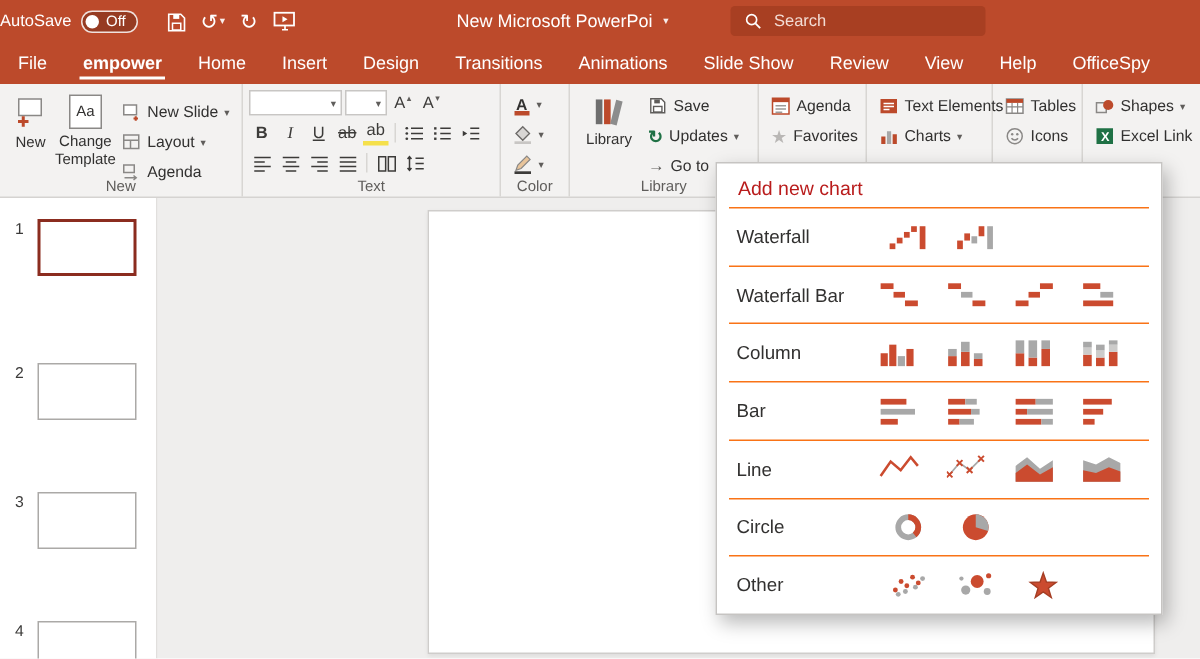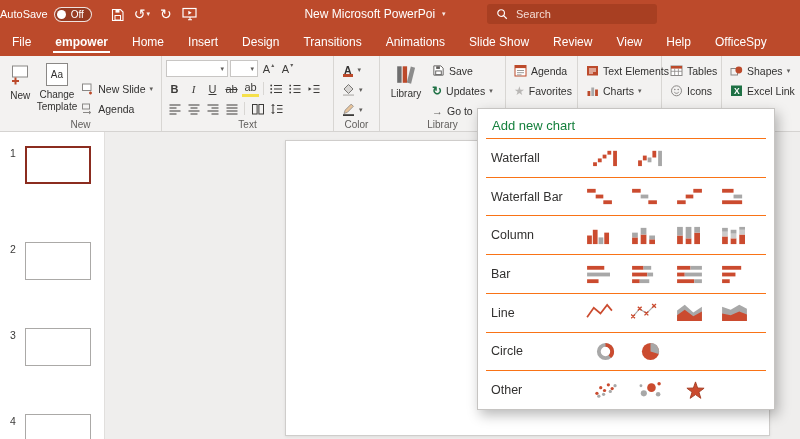--- a/index.html
+++ b/index.html
@@ -66,21 +66,21 @@
   .thumb-num{font-size:10.5px;color:#3B3A39;padding-top:1px;width:9px}
   .thumb{width:66px;height:38px;background:#fff;border:1px solid #ABA9A7;cursor:pointer}
   .thumb.selected{border:2px solid #8B2C1F}
   .slide-canvas{position:absolute;left:285px;top:8px;width:485px;height:296px;background:#fff;
     border:1px solid #CFCDCB;box-shadow:0 1px 3px rgba(0,0,0,.08);cursor:default}
 
   
   .chart-menu{position:absolute;left:477px;top:108px;width:298px;height:302px;background:#fff;
     border:1px solid #C6C4C2;box-shadow:3px 5px 12px rgba(0,0,0,.28);z-index:30;
     display:flex;flex-direction:column}
-  .cm-title{padding:9px 14px 5px;font-size:13px;color:#15803d;flex:none}
+  .cm-title{padding:9px 14px 5px;font-size:13px;color:#b91c1c;flex:none}
   .cm-row{display:flex;align-items:center;margin:0 8px;border-top:1px solid #f97316;flex:1;min-height:0}
   .cm-label{width:106px;font-size:12.5px;color:#323130;padding-left:5px}
   .cm-icons{display:flex;align-items:center}
   .cm-icon{width:45px;display:flex;align-items:center;cursor:pointer;background:none;border:none}
   .cicon{width:27px;height:21px;display:block}
 </style>
 </head>
 <body>
 
 <svg width="0" height="0" style="position:absolute" aria-hidden="true">
@@ -311,27 +311,35 @@
         <svg width="24" height="24" viewBox="0 0 24 24">
             <rect x="4.5" y="3" width="15" height="11" fill="#fff" stroke="#8A8886"></rect>
             <path d="M7.5 14.5v7M4 18h7" stroke="#BC4A2B" stroke-width="2" fill="none"></path>
           </svg>
         <span>New</span>
       </div>
       <div class="bigbtn" style="width:58px">
         <span class="aa-box" style="border:1px solid #8A8886;background:#fff;width:22px;height:23px;display:flex;align-items:center;justify-content:center;font-size:10px;color:#323130">Aa</span>
         <span>Change Template</span>
       </div>
-      <div class="stack" style="margin-top:20px">
+      <div class="stack" style="margin-top:6px">
         <div class="smallbtn">
           <svg class="micon" width="13" height="13" viewBox="0 0 13 13">
               <rect x="1.5" y="2" width="8.5" height="6.5" fill="#fff" stroke="#8A8886"></rect>
               <path d="M9.5 9.5v3M8 11h3" stroke="#BC4A2B" stroke-width="1.4" fill="none"></path>
             </svg>
           <span>New Slide</span>
+          <span class="gchev">▾</span>
+        </div>
+        <div class="smallbtn">
+          <svg class="micon" width="13" height="13" viewBox="0 0 13 13">
+              <rect x="1.5" y="2" width="10" height="9" fill="none" stroke="#8A8886"></rect>
+              <path d="M1.5 5.5h10M6 5.5v5.5" stroke="#8A8886" fill="none"></path>
+            </svg>
+          <span>Layout</span>
           <span class="gchev">▾</span>
         </div>
         <div class="smallbtn">
           <svg class="micon" width="13" height="13" viewBox="0 0 13 13">
               <rect x="1.5" y="2" width="7" height="5" fill="none" stroke="#8A8886"></rect>
               <path d="M2 10.5h7.5M8 9l1.8 1.5L8 12" stroke="#8A8886" fill="none"></path>
             </svg>
           <span>Agenda</span>
         </div>
       </div>

